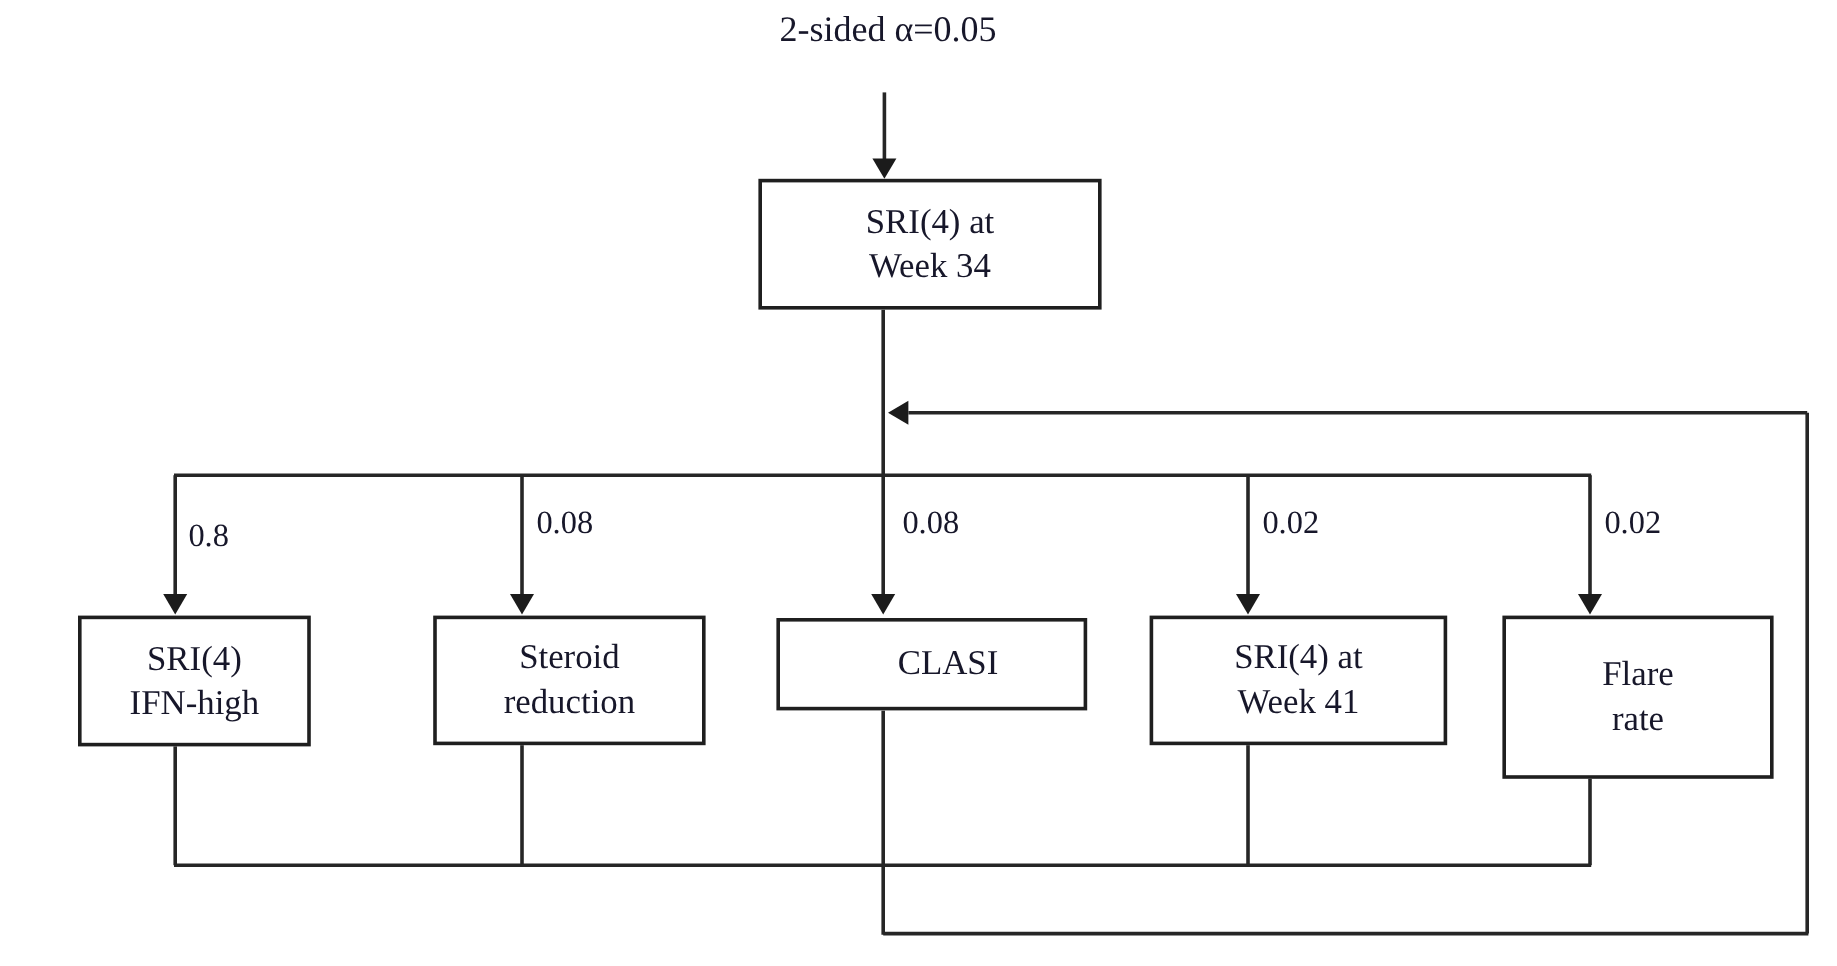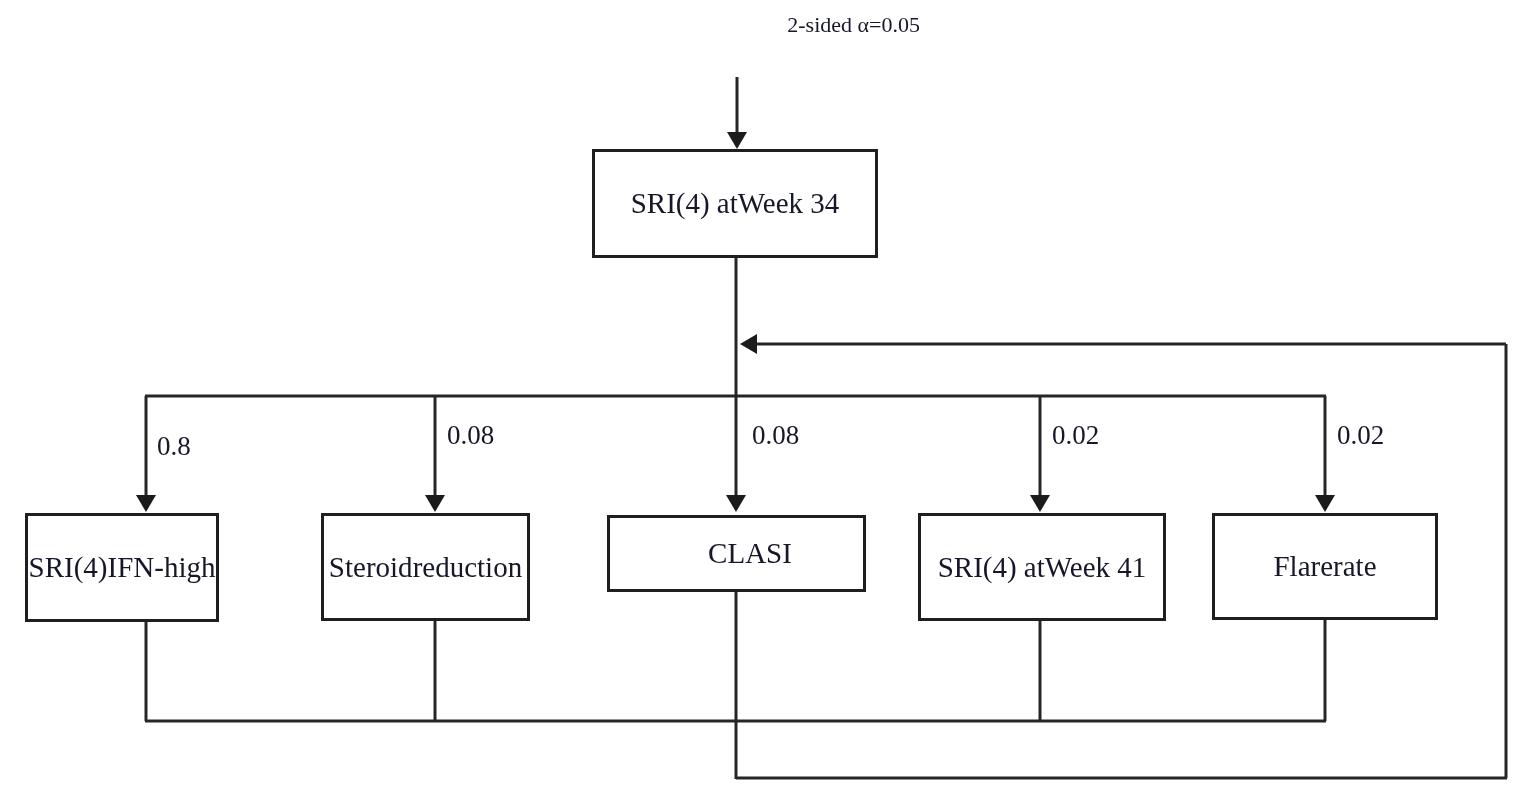--- a/index.html
+++ b/index.html
@@ -30,50 +30,52 @@
   #wires polygon {
     fill: #1b1b1b;
     stroke: none;
   }
   .node {
     position: absolute;
     box-sizing: border-box;
     border: 3px solid #1f1f1f;
     background: #ffffff;
     display: flex;
+    flex-direction: column;
     align-items: center;
     justify-content: center;
     text-align: center;
     font-size: 29px;
     line-height: 37px;
+    margin-left: 40px;
   }
   .node .line:empty { display: none; }
   .weight {
     position: absolute;
     font-size: 27px;
     line-height: 28px;
     white-space: nowrap;
   }
   .alpha-note {
     position: absolute;
     left: 560px;
     top: 8px;
     width: 360px;
-    text-align: right;
-    font-size: 22px;
+    text-align: center;
+    font-size: 30px;
     line-height: 34px;
     white-space: nowrap;
   }
   
   .node-root  { left: 592px; top: 149px; width: 286px; height: 109px; }
   .node-b0    { left: 25px;  top: 513px; width: 194px; height: 109px; }
-  .node-b1    { left: 321px; top: 513px; width: 209px; height: 108px; }
+  .node-b1    { left: 321px; top: 513px; width: 227px; height: 108px; }
   .node-b2    { left: 607px; top: 515px; width: 259px; height: 77px; padding-left: 27px;  }
   .node-b3    { left: 918px; top: 513px; width: 248px; height: 108px; }
-  .node-b4    { left: 1212px; top: 513px; width: 226px; height: 107px; }
+  .node-b4    { left: 1212px; top: 513px; width: 226px; height: 136px; }
   
   .w0 { left: 157px;  top: 421px; margin-top: 11px; }
   .w1 { left: 447px;  top: 421px; }
   .w2 { left: 752px;  top: 421px; }
   .w3 { left: 1052px; top: 421px; }
   .w4 { left: 1337px; top: 421px; }
 </style>
 </head>
 <body>
 

